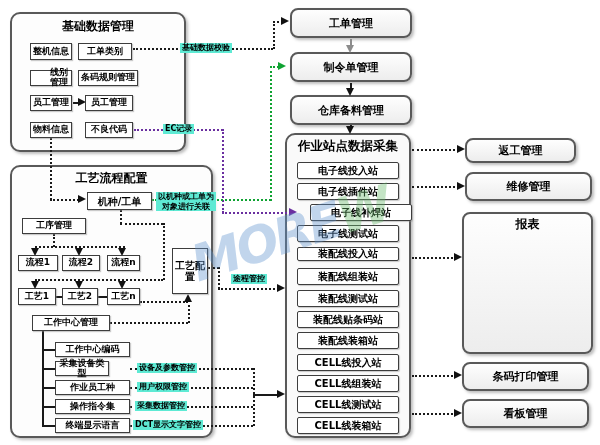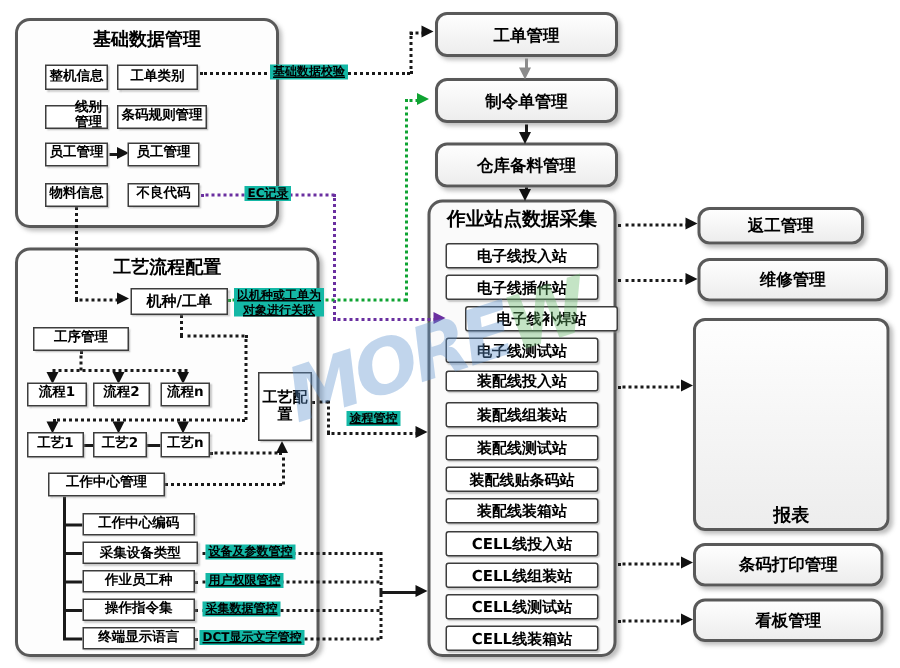--- a/index.html
+++ b/index.html
@@ -48,22 +48,22 @@
   
   .ah { width:0; height:0; }
   .ah-r { border-top:4px solid transparent; border-bottom:4px solid transparent; border-left:8px solid #111; }
   .ah-d { border-left:4px solid transparent; border-right:4px solid transparent; border-top:8px solid #111; }
   .ah-u { border-left:4px solid transparent; border-right:4px solid transparent; border-bottom:8px solid #111; }
   .ah-r.p  { border-left-color:#6a2fa0; }
   .ah-r.g  { border-left-color:#0fa332; }
   .ah-d.gr { border-top-color:#8c8c8c; }
   
   .lab {
-    font-size:8px; font-weight:bold; background:#14b8a6; padding:0 2px;
-    line-height:1.2; white-space:nowrap; z-index:4;text-decoration:underline;
+    font-size:8px; font-weight:bold; background:#5eead4; padding:0 2px;
+    line-height:1.2; white-space:nowrap; z-index:4;
   }
   .lab2 { white-space:normal; text-align:center; }
   
   .report-list { margin:2px 0 0 0; padding:0 4px 0 18px; font-size:8.5px; font-weight:bold; line-height:1.45; text-align:left; }
   .report-list li { margin:0; }
   .wm {
     position:absolute; left:188px; top:205px; z-index:6; pointer-events:none;
     font-style:italic; font-weight:bold; font-size:50px; letter-spacing:-3px;
     transform:rotate(-18deg); opacity:.38;
   }
@@ -93,21 +93,21 @@
 <div class="abs sbox z2" style="left:22px; top:218px; width:64px; height:16px;">工序管理</div>
 <div class="abs sbox z2" style="left:18px; top:255px; width:40px; height:16px;">流程1</div>
 <div class="abs sbox z2" style="left:62px; top:255px; width:38px; height:16px;">流程2</div>
 <div class="abs sbox z2" style="left:107px; top:255px; width:33px; height:16px;">流程n</div>
 <div class="abs sbox z2" style="left:18px; top:288px; width:38px; height:17px;">工艺1</div>
 <div class="abs sbox z2" style="left:62px; top:288px; width:36px; height:17px;">工艺2</div>
 <div class="abs sbox z2" style="left:107px; top:288px; width:33px; height:17px;">工艺n</div>
 <div class="abs sbox z2" style="left:172px; top:248px; width:36px; height:46px; font-size:10px;">工艺配置</div>
 <div class="abs sbox z2" style="left:32px; top:315px; width:78px; height:16px;">工作中心管理</div>
 <div class="abs sbox z2" style="left:55px; top:342px; width:75px; height:15px;">工作中心编码</div>
-<div class="abs sbox z2" style="left:55px; top:361px; width:77px; height:15px;font-family:Liberation Serif, serif;">采集设备类型</div>
+<div class="abs sbox z2" style="left:55px; top:361px; width:54px; height:15px;">采集设备类型</div>
 <div class="abs sbox z2" style="left:55px; top:380px; width:75px; height:15px;">作业员工种</div>
 <div class="abs sbox z2" style="left:55px; top:399px; width:75px; height:15px;">操作指令集</div>
 <div class="abs sbox z2" style="left:55px; top:418px; width:75px; height:15px;">终端显示语言</div>
 
 <div class="abs rbox" style="left:290px; top:8px; width:122px; height:30px;">工单管理</div>
 <div class="abs rbox" style="left:290px; top:52px; width:122px; height:30px;">制令单管理</div>
 <div class="abs rbox" style="left:290px; top:95px; width:122px; height:30px;">仓库备料管理</div>
 
 <div class="abs section" style="left:285px; top:133px; width:126px; height:305px; background:#fafafa;"></div>
 <div class="abs sec-title" style="left:285px; top:138px; width:126px; font-size:12.5px;">作业站点数据采集</div>
@@ -120,21 +120,21 @@
 <div class="abs station z2" style="left:297px; top:290px; width:102px; height:17px;">装配线测试站</div>
 <div class="abs station z2" style="left:297px; top:311px; width:102px; height:17px;">装配线贴条码站</div>
 <div class="abs station z2" style="left:297px; top:332px; width:102px; height:17px;">装配线装箱站</div>
 <div class="abs station z2" style="left:297px; top:354px; width:102px; height:17px;">CELL线投入站</div>
 <div class="abs station z2" style="left:297px; top:375px; width:102px; height:17px;">CELL线组装站</div>
 <div class="abs station z2" style="left:297px; top:396px; width:102px; height:17px;">CELL线测试站</div>
 <div class="abs station z2" style="left:297px; top:417px; width:102px; height:17px;">CELL线装箱站</div>
 
 <div class="abs rbox" style="left:465px; top:138px; width:111px; height:25px;">返工管理</div>
 <div class="abs rbox" style="left:465px; top:172px; width:127px; height:29px;">维修管理</div>
-<div class="abs rbox" style="left:462px; top:212px; width:131px; height:142px; flex-direction:column; justify-content:flex-end;">
+<div class="abs rbox" style="left:462px; top:212px; width:131px; height:142px; flex-direction:column; justify-content:flex-start;">
   <div style="font-size:12px; font-weight:bold; margin-top:2px;">报表</div>
 </div>
 <div class="abs rbox" style="left:462px; top:362px; width:127px; height:29px;">条码打印管理</div>
 <div class="abs rbox" style="left:462px; top:399px; width:127px; height:29px;">看板管理</div>
 
 <div class="abs hl" style="left:133px; top:48px; width:140px;"></div>
 <div class="abs vl" style="left:273px; top:21px; height:28px;"></div>
 <div class="abs hl" style="left:273px; top:21px; width:10px;"></div>
 <div class="abs ah ah-r" style="left:281px; top:17px;"></div>
 <div class="abs lab" style="left:180px; top:43px;">基础数据校验</div>

